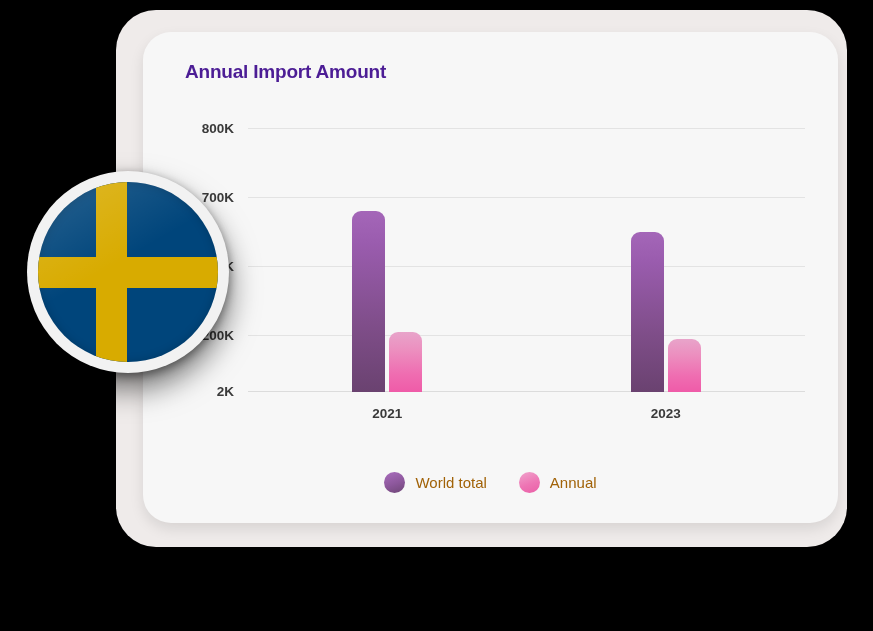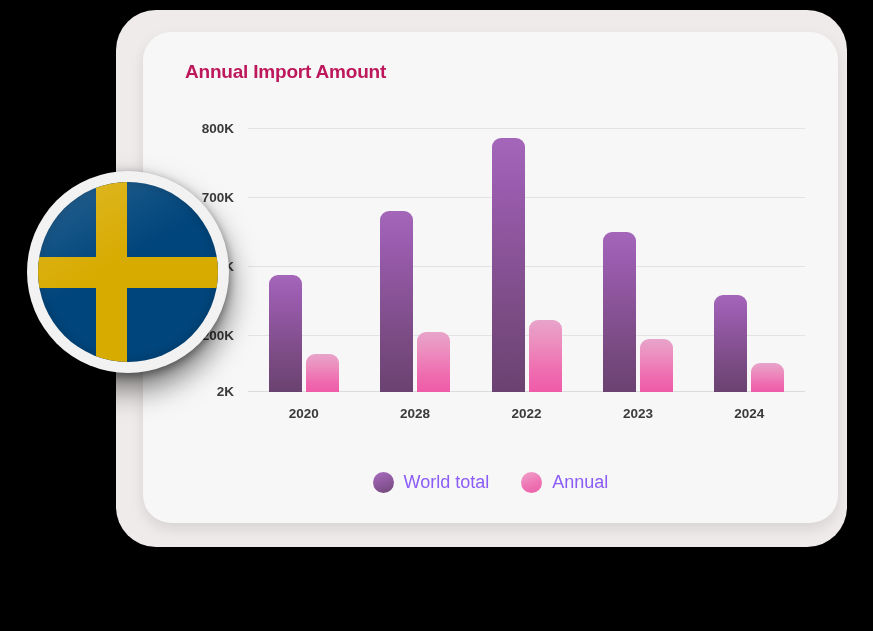--- a/index.html
+++ b/index.html
@@ -24,21 +24,21 @@
     position:absolute; left:143px; top:32px;
     width:695px; height:491px;
     background:#F7F7F7;
     border-radius:28px;
     box-shadow:0 6px 14px rgba(0,0,0,.10);
     overflow:hidden;
   }
 
   .chart-title{
     position:absolute; left:42px; top:29px;
-    font-size:19px; font-weight:bold; color:#be185d;
+    font-size:19px; font-weight:bold; color:#4c1d95;
     letter-spacing:-0.2px;
   }
 
   
   .plot{
     position:absolute;
     left:105px;            
     top:96px;              
     width:557px;           
     height:264px;          
@@ -85,21 +85,21 @@
 
   
   .legend{
     position:absolute; left:0; right:0; top:440px;
     display:flex; justify-content:center; align-items:center; gap:32px;
   }
   .legend-item{ display:flex; align-items:center; gap:10px; }
   .legend-dot{ width:21px; height:21px; border-radius:50%; }
   .legend-dot.world{ background:linear-gradient(160deg,#A96DBD 0%,#8C579B 55%,#6E4676 100%); }
   .legend-dot.brazil{ background:linear-gradient(160deg,#F0A3CC 0%,#EE75B4 55%,#EA5FA7 100%); }
-  .legend-label{ font-size:18px; color:#8b5cf6; }
+  .legend-label{ font-size:15px; color:#a16207; }
 
   
   .flag-badge{
     position:absolute; left:27px; top:171px;
     width:202px; height:202px; border-radius:50%;
     background:#F2F2F2;
     padding:11px;
     box-shadow:0 16px 30px rgba(0,0,0,.55), 0 3px 10px rgba(0,0,0,.4);
   }
   .flag-disc{
@@ -146,49 +146,34 @@
       </div>
       <div class="gridline" style="top:207px;">
         <span class="ytick">200K</span>
       </div>
       <div class="axis-base">
         <span class="ytick">2K</span>
       </div>
 
       <div class="groups">
 
-        <div class="group">
-          <div class="bar world" style="height: 117.3px;"></div>
-          <div class="bar brazil" style="height: 37.95px;"></div>
-          <span class="xtick">2020</span>
-        </div>
 
         <div class="group">
           <div class="bar world" style="height: 181.125px;"></div>
           <div class="bar brazil" style="height: 60.375px;"></div>
-          <span class="xtick">2028</span>
+          <span class="xtick">2021</span>
         </div>
 
-        <div class="group">
-          <div class="bar world" style="height: 253.575px;"></div>
-          <div class="bar brazil" style="height: 72.45px;"></div>
-          <span class="xtick">2022</span>
-        </div>
 
         <div class="group">
           <div class="bar world" style="height: 160.425px;"></div>
           <div class="bar brazil" style="height: 53.475px;"></div>
           <span class="xtick">2023</span>
         </div>
 
-        <div class="group">
-          <div class="bar world" style="height: 96.6px;"></div>
-          <div class="bar brazil" style="height: 29.325px;"></div>
-          <span class="xtick">2024</span>
-        </div>
 
       </div>
     </div>
 
     <div class="legend">
       <div class="legend-item">
         <span class="legend-dot world"></span>
         <span class="legend-label">World total</span>
       </div>
       <div class="legend-item">

